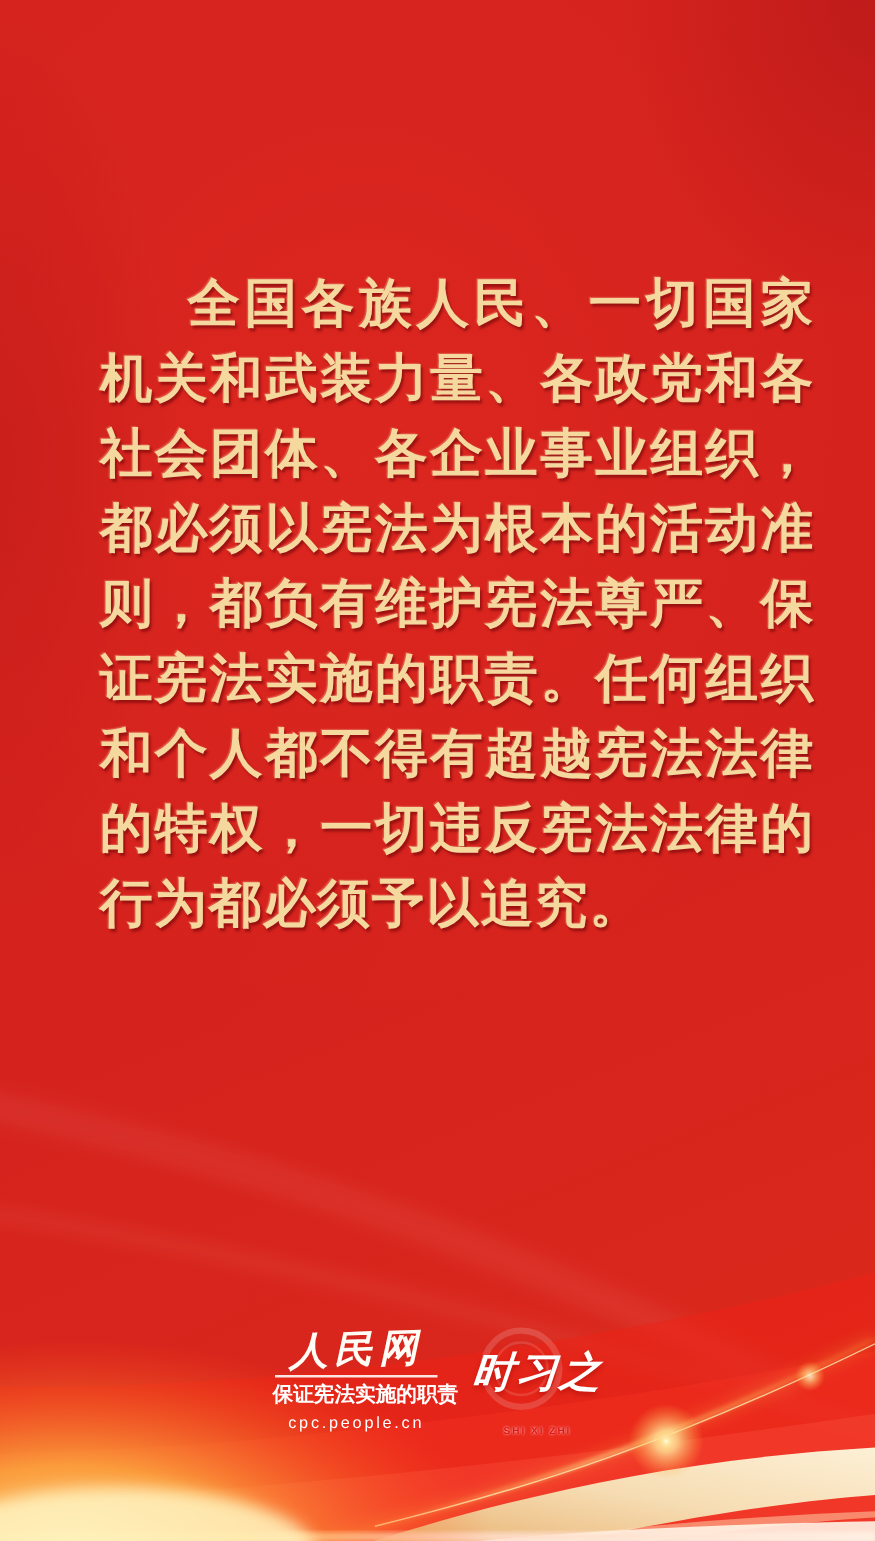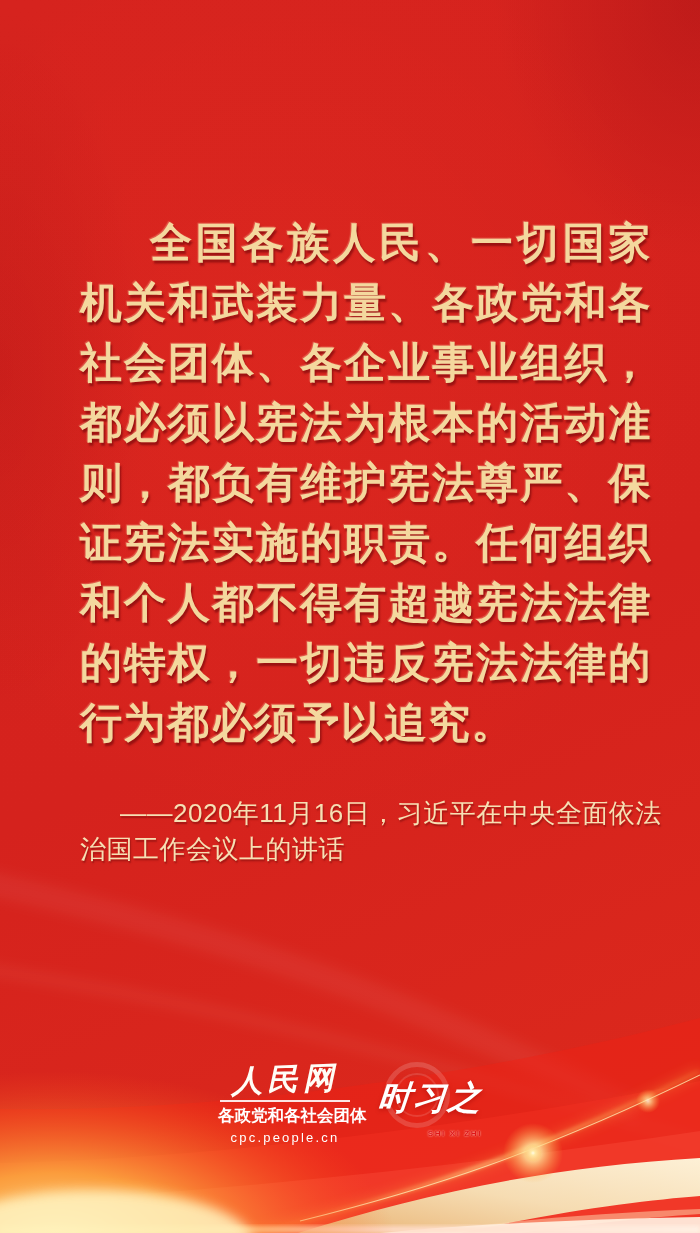--- a/index.html
+++ b/index.html
@@ -55,22 +55,22 @@
     content:"";position:absolute;inset:6px;border-radius:50%;
     border:2px solid rgba(255,255,255,.13);
   }
   .shixizhi-text{
     position:relative;font-size:33px;font-weight:900;font-style:italic;
     color:#fff;letter-spacing:2px;transform:skewX(-5deg);
     text-shadow:0 2px 4px rgba(140,0,0,.4);white-space:nowrap;
   }
   .shixizhi-rom{
     position:relative;font-size:8px;font-weight:bold;
-    color:var(--shixizhi-red,#e01717);letter-spacing:1.6px;text-align:right;
-    margin-top:8px;text-shadow:0 0 2px rgba(255,255,255,.9);white-space:nowrap;
+    color:var(--shixizhi-red,#e01717);letter-spacing:1.6px;text-align:center;
+    margin-top:19px;text-shadow:0 0 2px rgba(255,255,255,.9);white-space:nowrap;
   }
   
   .fx{position:absolute;left:0;bottom:0;width:700px;height:420px;display:block;}
 </style>
 </head>
 <body>
 
 <div class="poster">
 
   <svg class="fx" viewBox="0 0 700 420" preserveAspectRatio="none" aria-hidden="true">
@@ -128,28 +128,27 @@
     <ellipse cx="55" cy="428" rx="340" ry="170" fill="url(#glowL)" opacity=".95"></ellipse>
     <ellipse cx="95" cy="432" rx="160" ry="55" fill="#fff3c0" opacity=".85" filter="url(#b6)"></ellipse>
 
     <circle cx="533" cy="340" r="30" fill="url(#flare)"></circle>
     <circle cx="533" cy="340" r="9" fill="url(#flare)"></circle>
     <circle cx="648" cy="288" r="12" fill="url(#flare)" opacity=".8"></circle>
   </svg>
 
   <div class="quote">全国各族人民、一切国家机关和武装力量、各政党和各社会团体、各企业事业组织，都必须以宪法为根本的活动准则，都负有维护宪法尊严、保证宪法实施的职责。任何组织和个人都不得有超越宪法法律的特权，一切违反宪法法律的行为都必须予以追究。</div>
 
-  <div class="attribution">——2020年11月16日，习近平在中央全面依法治国工作会议上的讲话</div>
 
   <div class="footer">
 
     <div class="people">
       <div class="people-script">人民网</div>
       <div class="people-rule"></div>
-      <div class="people-site">各政党和各社会团体</div>
+      <div class="people-site">保证宪法实施的职责</div>
       <div class="people-domain">cpc.people.cn</div>
     </div>
 
     <div class="shixizhi">
       <div class="ink-ring"></div>
       <div class="shixizhi-text">时习之</div>
       <div class="shixizhi-rom">SHI XI ZHI</div>
     </div>
 
   </div>

